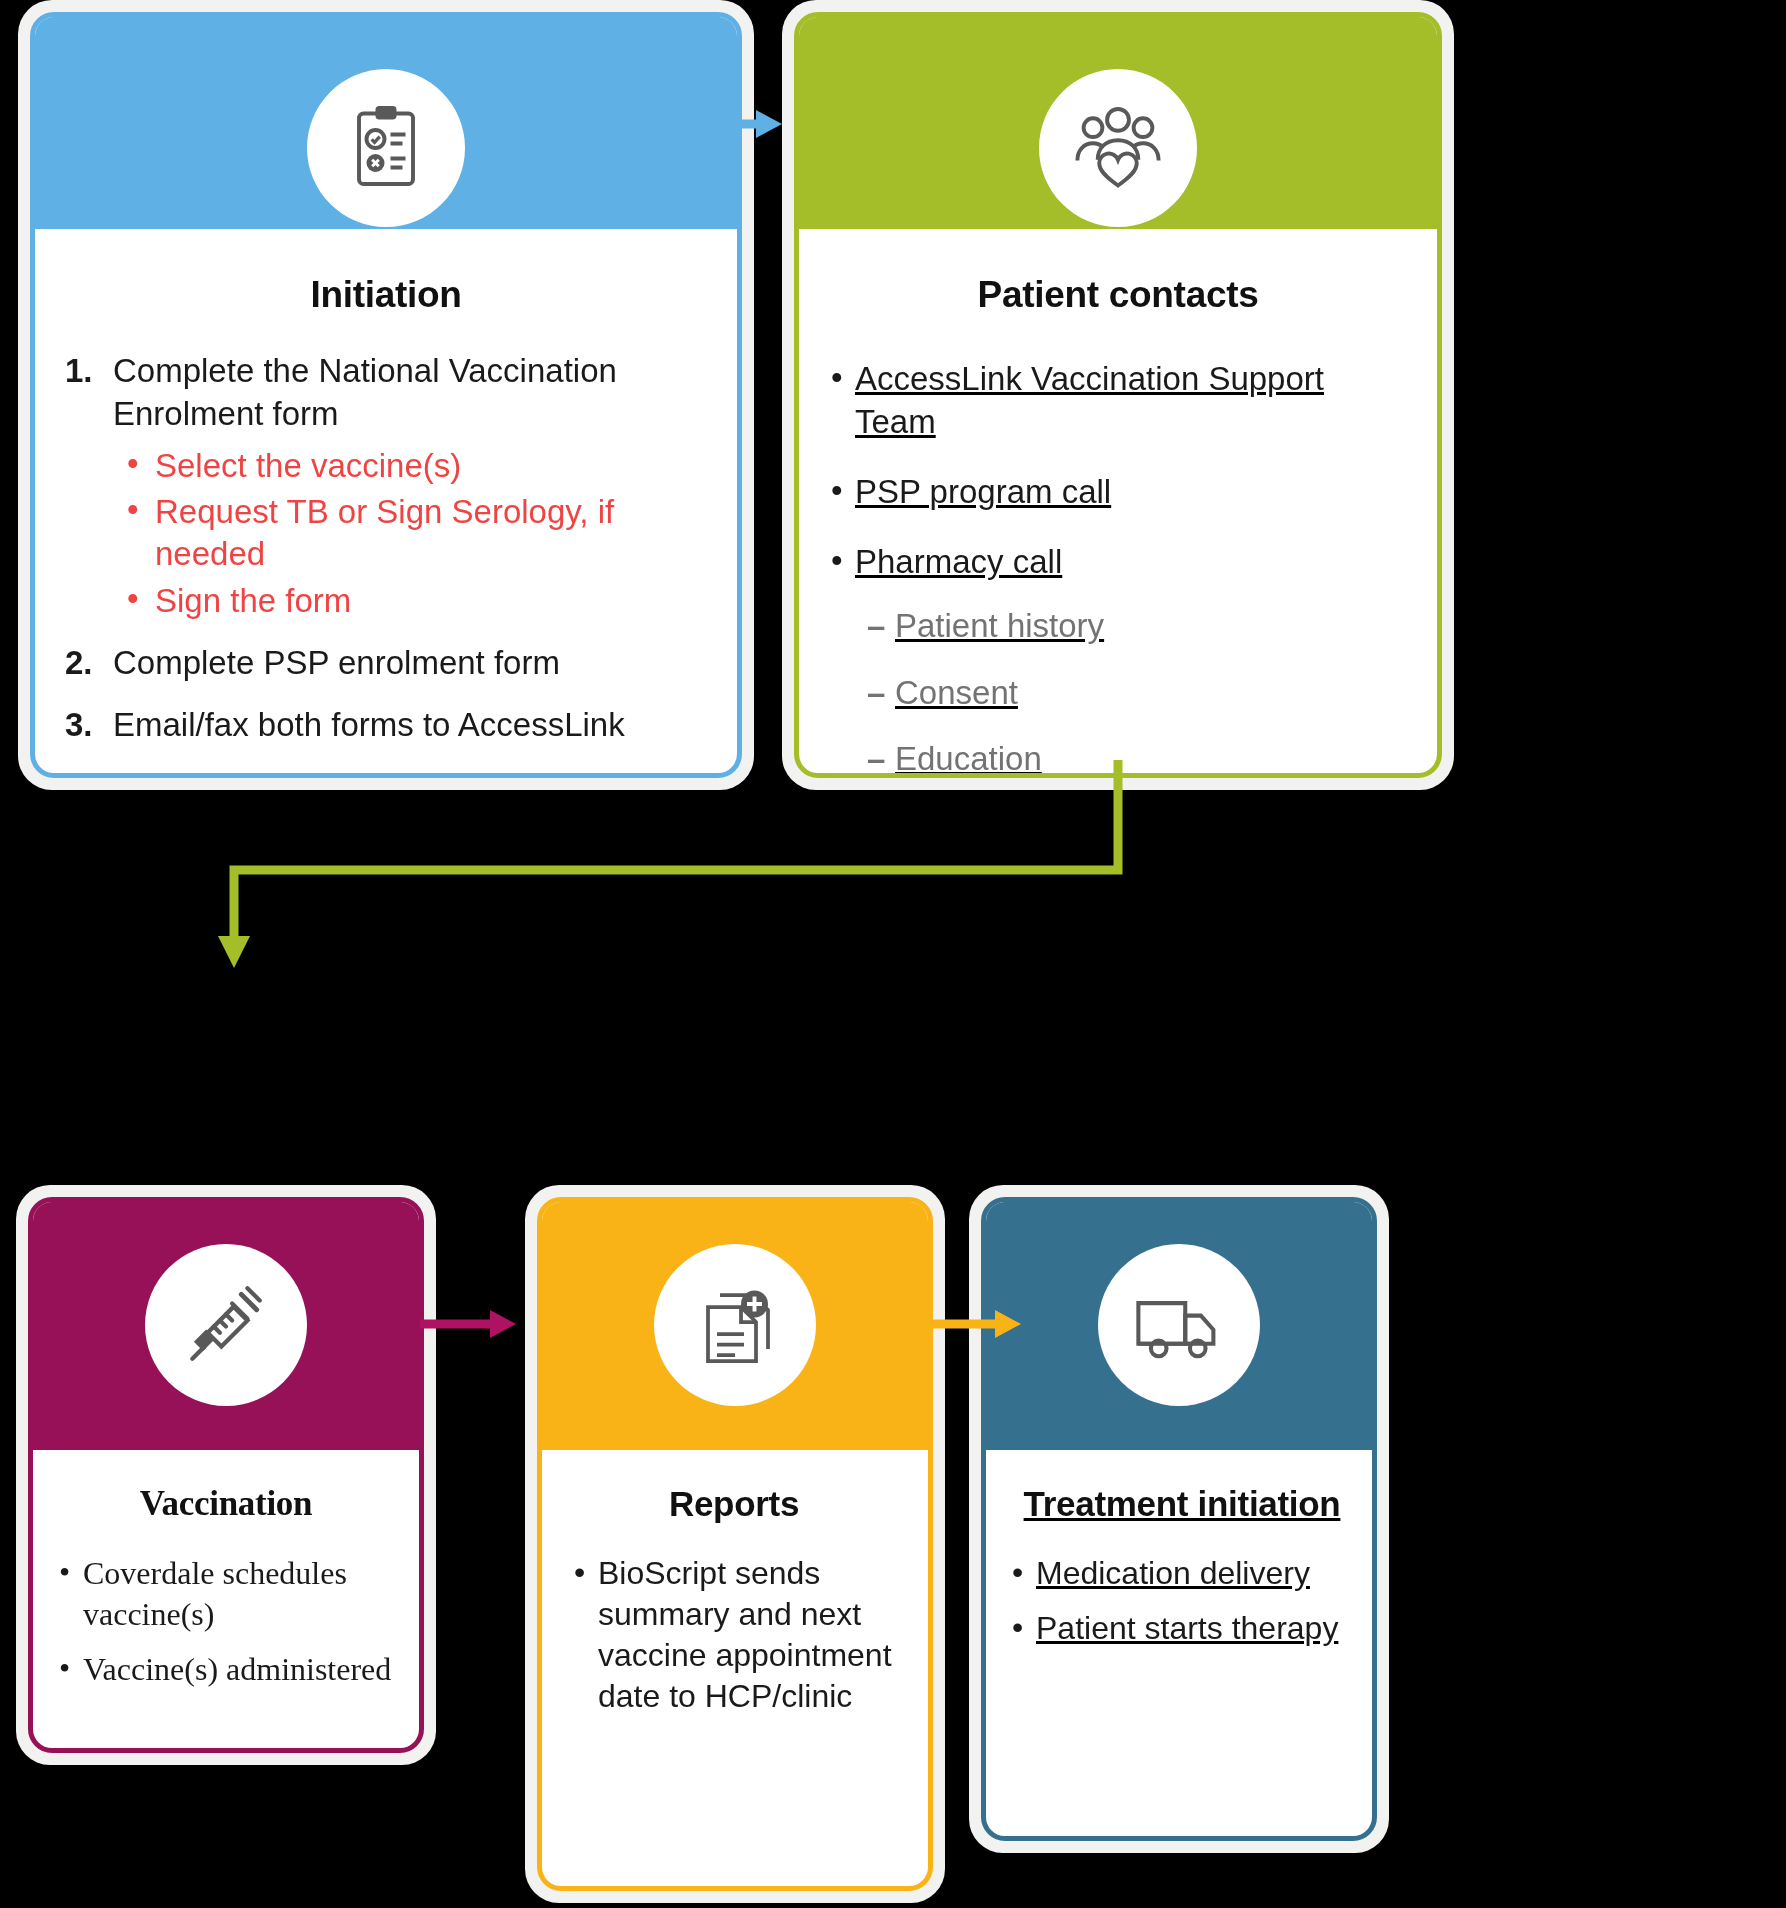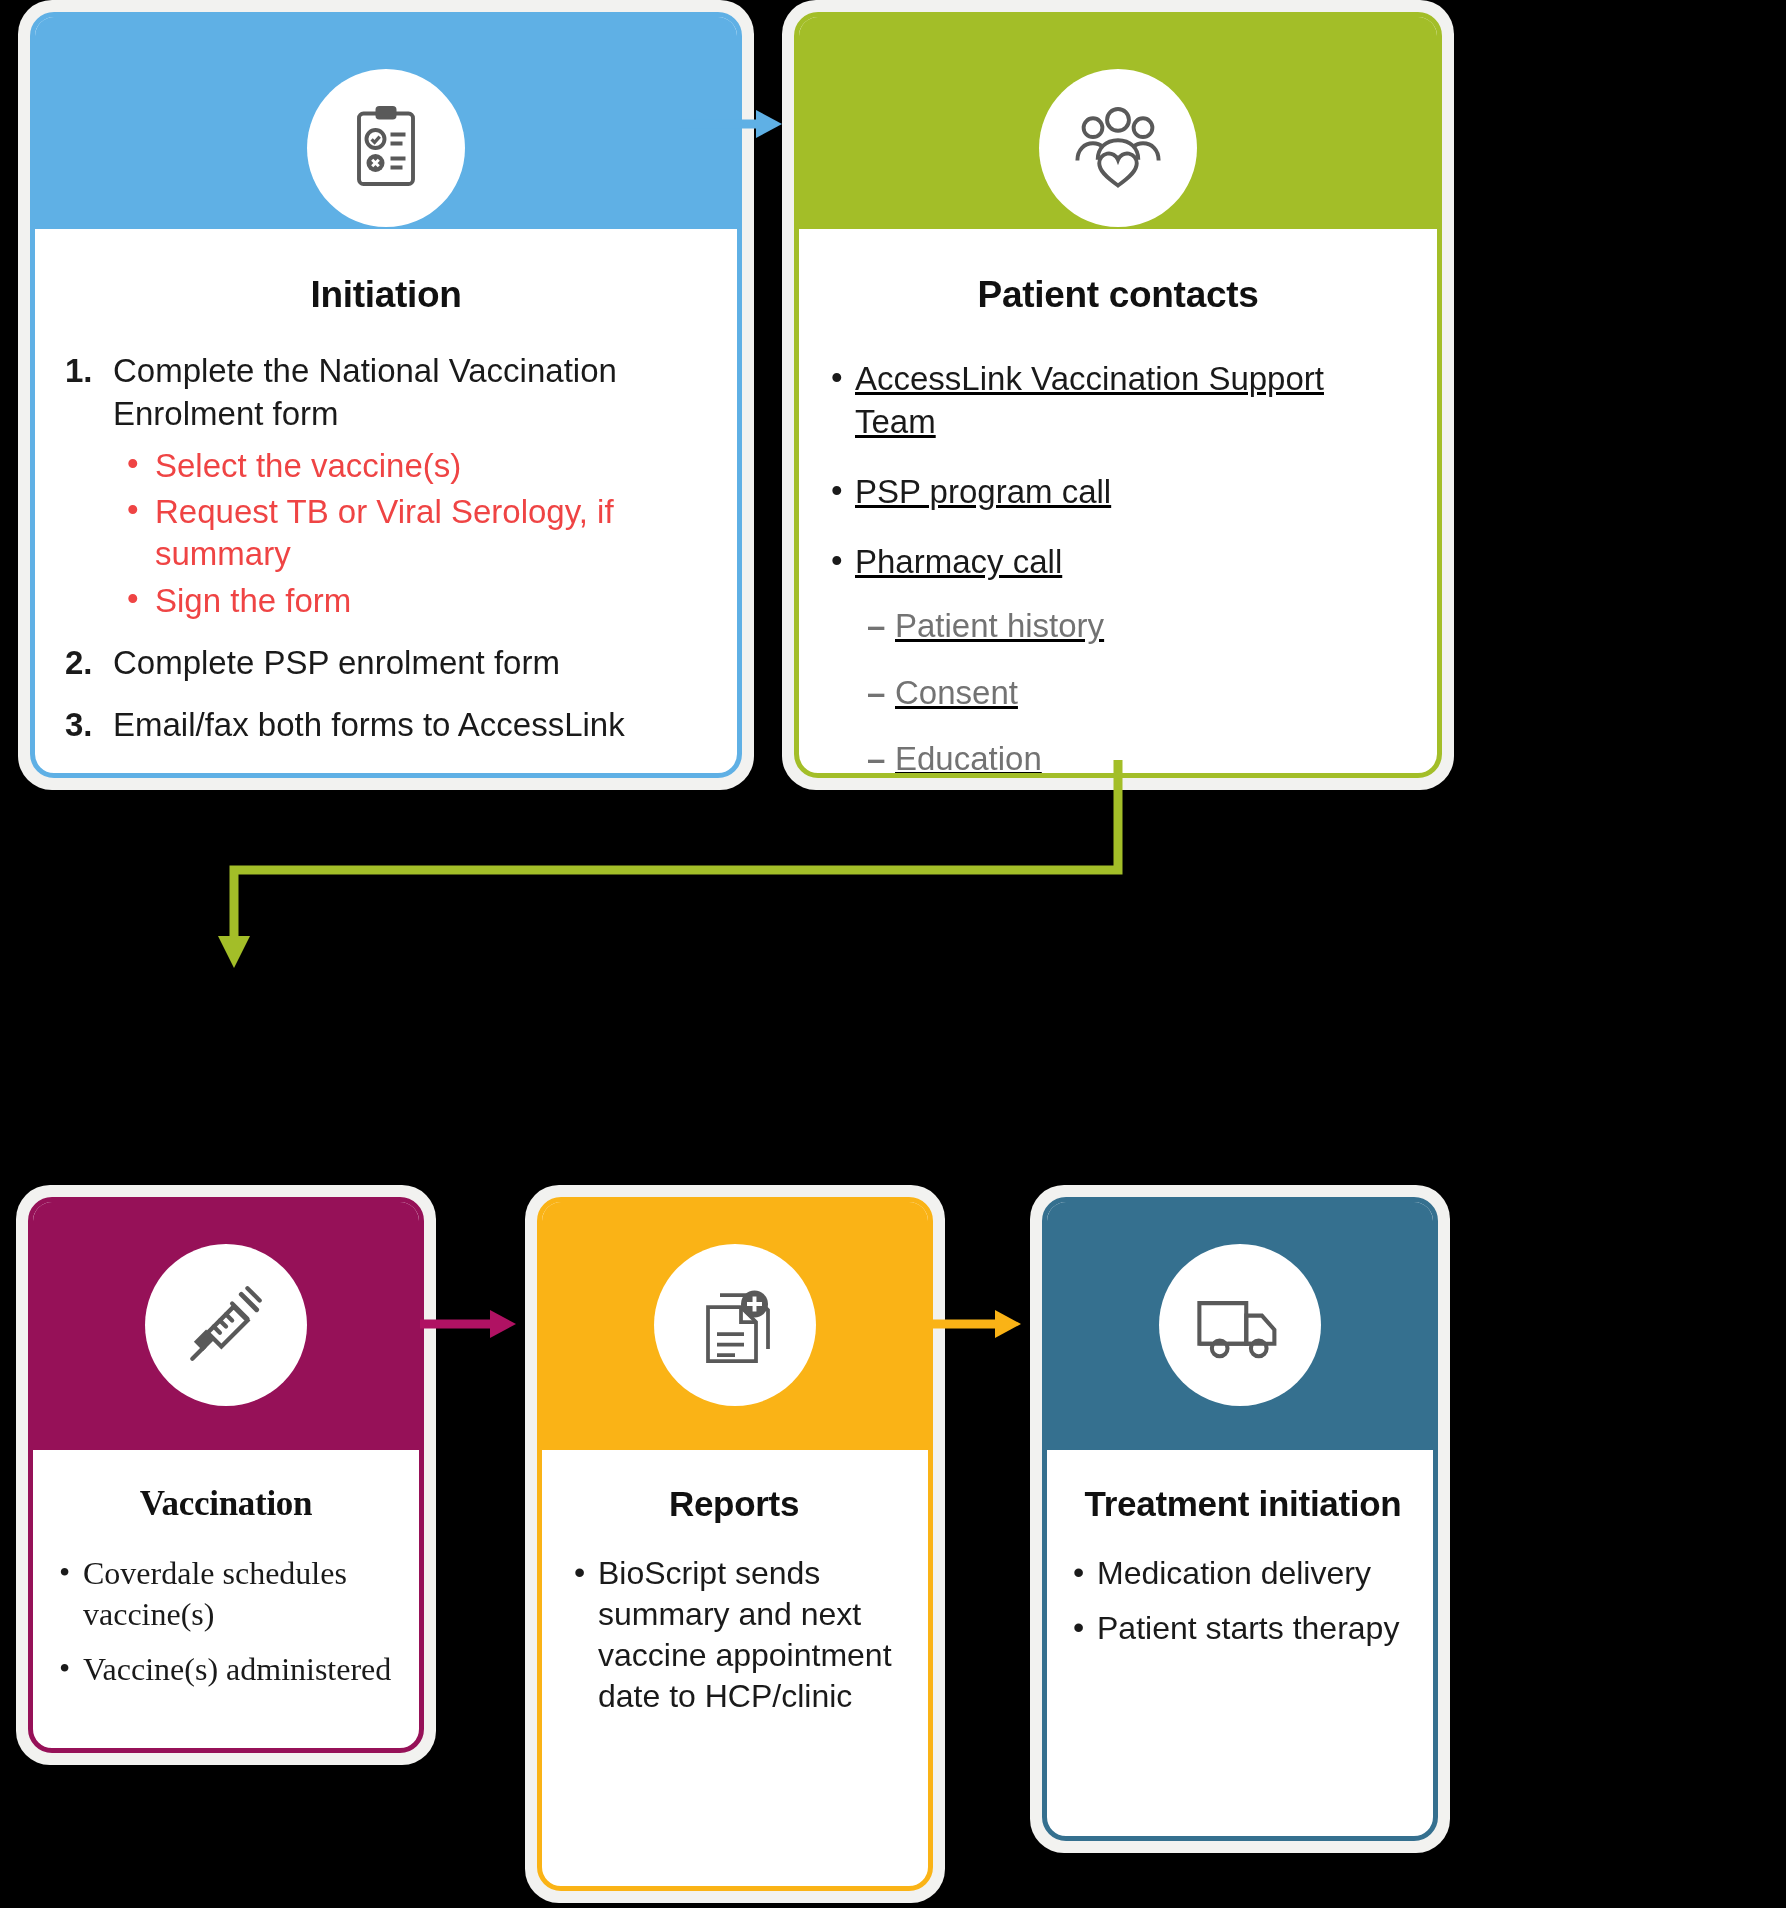--- a/index.html
+++ b/index.html
@@ -128,21 +128,21 @@
   #card-vaccination ul.dot-list { margin-top: 26px; }
   #card-vaccination ul.dot-list > li { margin-bottom: 14px; }
 
   #card-reports { left: 525px;  top: 1185px; width: 420px; height: 718px; --accent: #FAB316; }
   #card-reports .card-head { height: 248px; }
   #card-reports .icon-badge { top: 42px; width: 162px; height: 162px; }
   #card-reports .card-title { font-size: 35px; margin-top: 32px; }
   #card-reports .card-body { font-size: 32px; line-height: 1.28; padding: 0 28px 18px 26px; }
   #card-reports ul.dot-list { margin-top: 26px; }
 
-  #card-treatment { left: 1030px; top: 1185px; width: 420px; height: 668px; --accent: #35708F; }
+  #card-treatment { left: 969px; top: 1185px; width: 420px; height: 668px; text-decoration: underline; --accent: #35708F; }
   #card-treatment .card-head { height: 248px; }
   #card-treatment .icon-badge { top: 42px; width: 162px; height: 162px; }
   #card-treatment .card-title { font-size: 35px; margin-top: 32px; }
   #card-treatment .card-body { font-size: 32px; line-height: 1.28; padding: 0 14px 18px 20px; }
   #card-treatment ul.dot-list { margin-top: 26px; }
   #card-treatment ul.dot-list > li { margin-bottom: 14px; }
 
   
   .connector { position: absolute; }
   #arrow-initiation-contacts { left: 680px; top: 100px; width: 110px; height: 48px; }
@@ -171,21 +171,21 @@
         </div>
       </div>
       <div class="card-body">
         <div class="card-title">Initiation</div>
         <ol class="num-list">
           <li>
             <span class="num">1.</span>
             <span>Complete the National Vaccination Enrolment form</span>
             <ul class="sub-dot">
               <li>Select the vaccine(s)</li>
-              <li>Request TB or Viral Serology, if summary</li>
+              <li>Request TB or Sign Serology, if needed</li>
               <li>Sign the form</li>
             </ul>
           </li>
           <li>
             <span class="num">2.</span>
             <span>Complete PSP enrolment form</span>
           </li>
           <li>
             <span class="num">3.</span>
             <span>Email/fax both forms to AccessLink</span>

